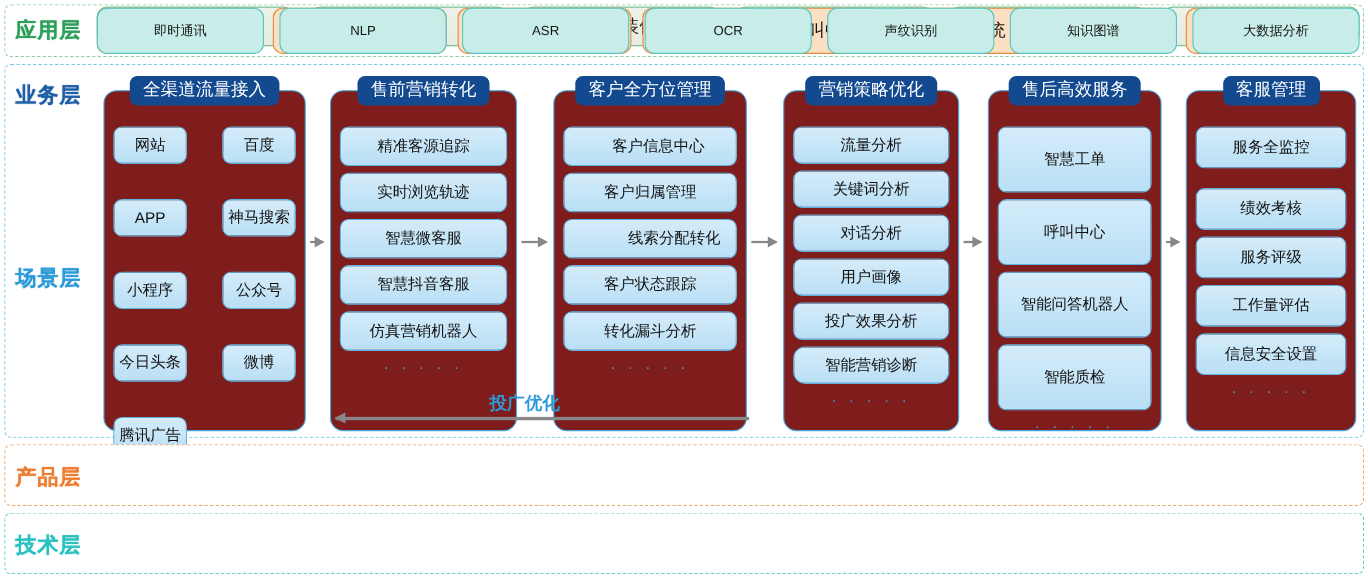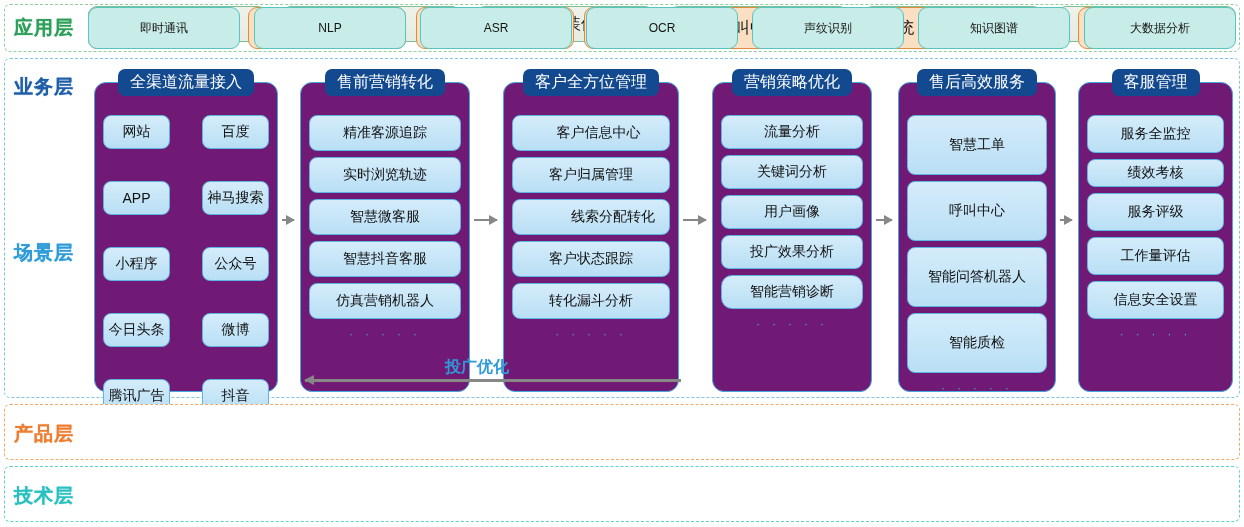--- a/index.html
+++ b/index.html
@@ -45,21 +45,21 @@
   
   #biz-band { left: 4px; top: 58px; width: 1236px; height: 340px;
               border-color: #7ec6e8; }
   #biz-label   { left: 14px; top: 74px;  font-size: 19px; color: #1F5FA8; }
   #scene-label { left: 14px; top: 240px; font-size: 19px; color: #2E9BD8; }
 
   .col {
     position: absolute;
     border: 1.6px solid #45a8e0;
     border-radius: 12px;
-    background: #701a75;
+    background: #7f1d1d;
   }
   .col-head {
     position: absolute;
     top: -14px; left: 50%; transform: translateX(-50%);
     background: #12498F;
     color: #ffffff;
     border-radius: 7px;
     font-size: 16px;
     font-weight: normal;
     padding: 5px 12px 6px 12px;
@@ -187,21 +187,20 @@
           <div class="grid2">
             <div class="cell" style="height: 34px;">网站</div>
             <div class="cell" style="height: 34px;">百度</div>
             <div class="cell" style="height: 34px;">APP</div>
             <div class="cell" style="height: 34px;">神马搜索</div>
             <div class="cell" style="height: 34px;">小程序</div>
             <div class="cell" style="height: 34px;">公众号</div>
             <div class="cell" style="height: 34px;">今日头条</div>
             <div class="cell" style="height: 34px;">微博</div>
             <div class="cell" style="height: 34px;">腾讯广告</div>
-            <div class="cell" style="height: 34px;">抖音</div>
           </div>
           <div class="dots">· · · · ·</div>
         </div>
       </div>
       <div class="col" style="left: 300px; top: 82px; width: 170px; height: 310px;">
         <div class="col-head">售前营销转化</div>
         <div class="col-body">
           <div class="cell" style="height: 36px;">精准客源追踪</div>
           <div class="cell" style="height: 36px;">实时浏览轨迹</div>
           <div class="cell" style="height: 36px;">智慧微客服</div>
@@ -219,41 +218,42 @@
           <div class="cell" style="height: 36px;">客户状态跟踪</div>
           <div class="cell" style="height: 36px;">转化漏斗分析</div>
           <div class="dots">· · · · ·</div>
         </div>
       </div>
       <div class="col" style="left: 712px; top: 82px; width: 160px; height: 310px;">
         <div class="col-head">营销策略优化</div>
         <div class="col-body">
           <div class="cell" style="height: 34px;">流量分析</div>
           <div class="cell" style="height: 34px;">关键词分析</div>
+          <div class="cell" style="height: 34px;">对话分析</div>
           <div class="cell" style="height: 34px;">用户画像</div>
           <div class="cell" style="height: 34px;">投广效果分析</div>
           <div class="cell" style="height: 34px; border-radius: 11px;">智能营销诊断</div>
           <div class="dots">· · · · ·</div>
         </div>
       </div>
       <div class="col" style="left: 898px; top: 82px; width: 158px; height: 310px;">
         <div class="col-head">售后高效服务</div>
         <div class="col-body">
           <div class="cell" style="height: 60px;">智慧工单</div>
           <div class="cell" style="height: 60px;">呼叫中心</div>
           <div class="cell" style="height: 60px;">智能问答机器人</div>
           <div class="cell" style="height: 60px;">智能质检</div>
           <div class="dots">· · · · ·</div>
         </div>
       </div>
       <div class="col" style="left: 1078px; top: 82px; width: 155px; height: 310px;">
         <div class="col-head">客服管理</div>
         <div class="col-body">
           <div class="cell" style="height: 38px;">服务全监控</div>
-          <div class="cell" style="height: 28px;">绩效考核</div>
+          <div class="cell" style="height: 38px; margin-top: 12px;">绩效考核</div>
           <div class="cell" style="height: 38px;">服务评级</div>
           <div class="cell" style="height: 38px;">工作量评估</div>
           <div class="cell" style="height: 38px;">信息安全设置</div>
           <div class="dots">· · · · ·</div>
         </div>
       </div>
     </div>
   <div id="arrows-host">
       <div class="arrow-f" style="left: 282px; top: 215px; width: 12px;">
         <div class="shaft"></div>

